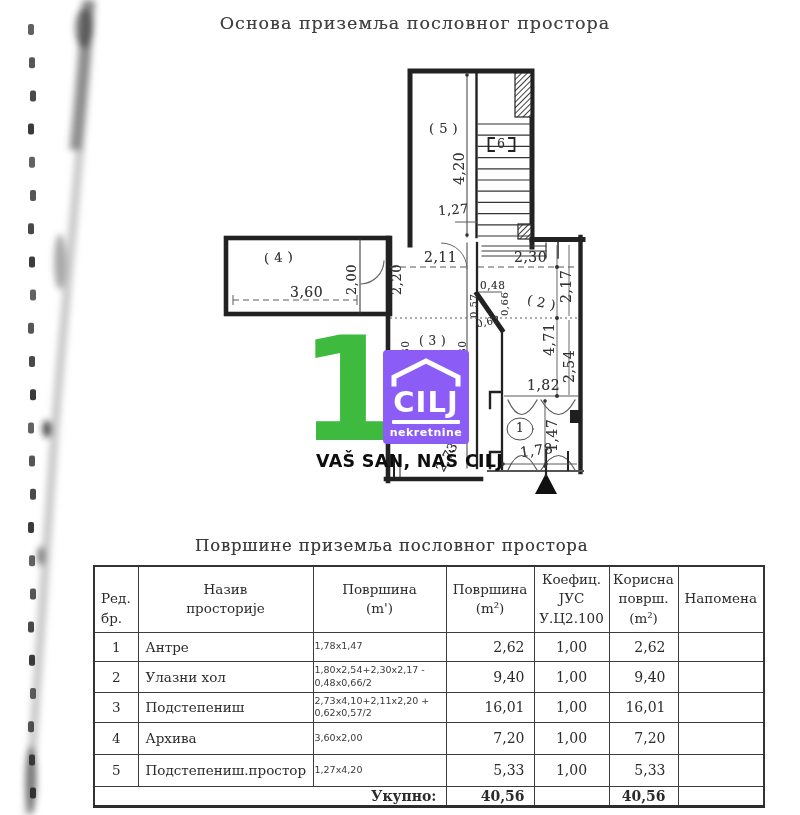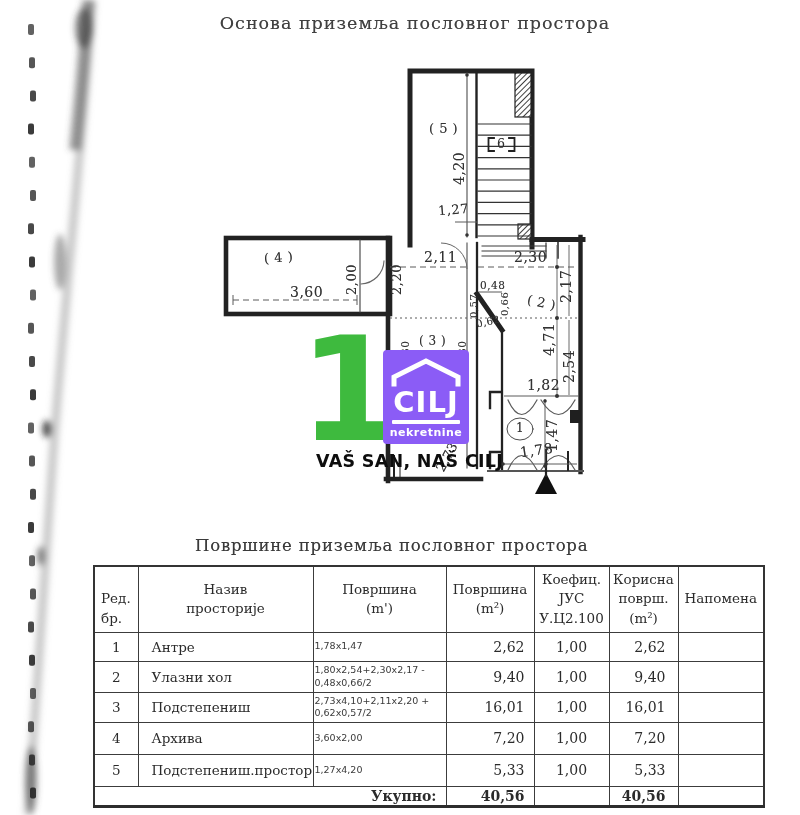--- a/index.html
+++ b/index.html
@@ -63,21 +63,21 @@
   }
   table.areas td,table.areas th{
     border:1.6px solid #3c3c3c;
     font-weight:normal;overflow:hidden;
   }
   table.areas{border:2px solid #343434;}
   .pre{white-space:pre-line;}
   th.h{font-size:13.5px;text-align:center;vertical-align:middle;line-height:1.45;}
   th.h1{text-align:left;vertical-align:bottom;padding:0 2px 3px 6px;}
   td.no{font-size:13.5px;text-align:center;}
-  td.nm{font-size:13.5px;text-align:left;padding-left:13px;}
+  td.nm{font-size:13.5px;text-align:left;padding-left:7px;}
   td.dm{font-family:"DejaVu Sans", sans-serif;font-size:9.5px;text-align:left;line-height:1.3;color:#3a3a3a;}
   td.ar{font-size:14px;text-align:right;padding-right:9px;}
   td.cf{font-size:14px;text-align:center;}
   td.us{font-size:14px;text-align:right;padding-right:12px;}
   tr.total td{font-weight:bold;}
   tr.total td.lbl{font-size:14px;text-align:right;padding-right:9px;}
   tr.total{border-bottom:3px solid #2d2d2d;}
 </style>
 </head>
 <body>

